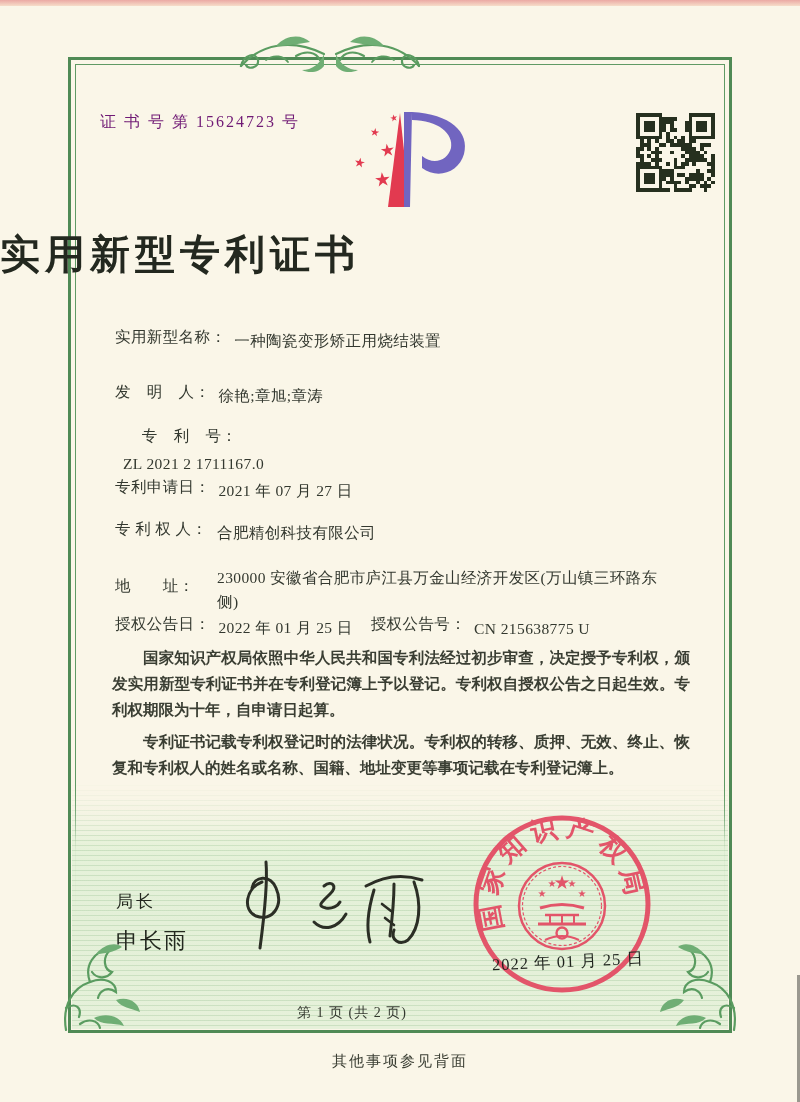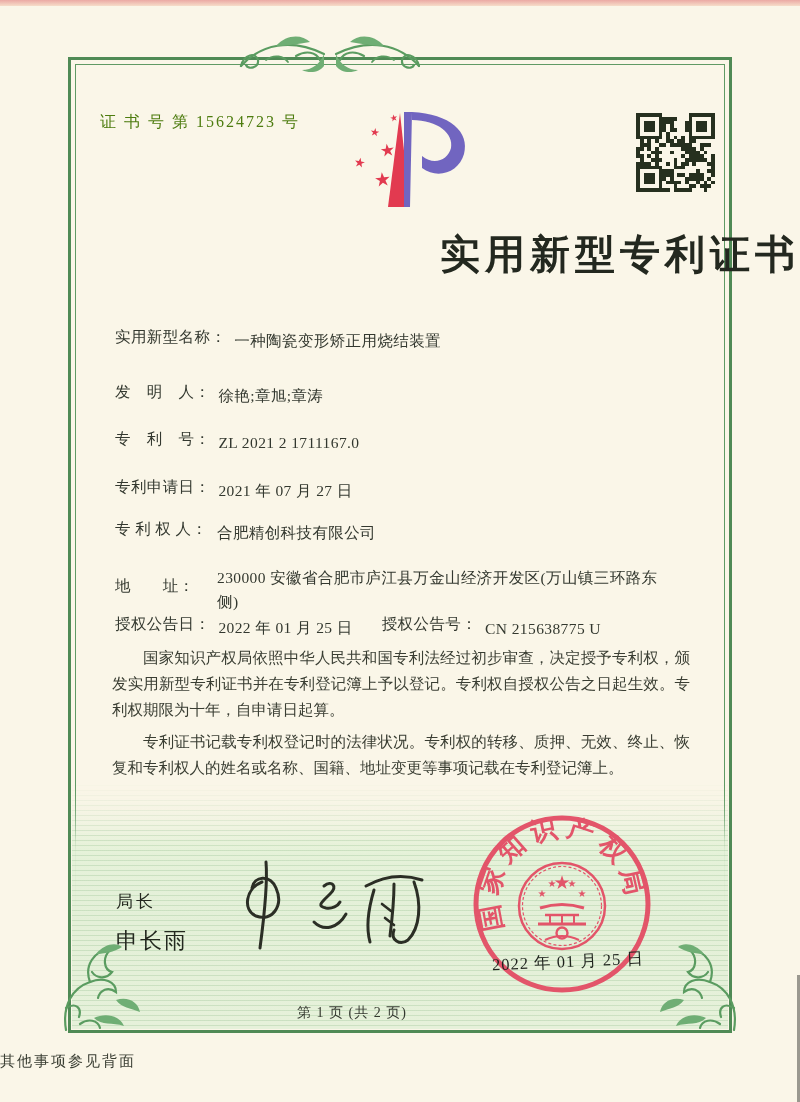--- a/index.html
+++ b/index.html
@@ -21,57 +21,57 @@
 
   
   .guilloche{position:absolute;left:72px;top:780px;width:656px;height:249px;
     background:
       repeating-linear-gradient(to bottom, rgba(110,168,108,0.22) 0 1px, rgba(110,168,108,0) 1px 5px),
       linear-gradient(to bottom, rgba(228,241,216,0.0), rgba(228,241,216,0.95) 70px, #e4f0d8 140px, #e6f1da 100%);
     -webkit-mask-image:linear-gradient(to bottom, transparent 0, #000 60px);
     mask-image:linear-gradient(to bottom, transparent 0, #000 60px);
   }
 
-  .cert-no{position:absolute;left:100px;top:112px;font-size:16px;letter-spacing:2px;color:#4d7c0f;}
+  .cert-no{position:absolute;left:100px;top:112px;font-size:16px;letter-spacing:2px;color:#701a75;}
 
   
   .logo{position:absolute;left:338px;top:110px;width:140px;height:100px;}
   .logo .star{position:absolute;color:#e23a50;line-height:1;}
 
   .qr{position:absolute;left:636px;top:113px;width:79px;height:79px;}
 
-  .doc-title{position:absolute;left:0;top:227px;width:800px;text-align:right;
+  .doc-title{position:absolute;left:0;top:227px;width:800px;text-align:left;
     font-size:40px;font-weight:600;letter-spacing:5px;color:#23281f;}
 
   
   .field-row{position:absolute;left:115px;display:flex;align-items:center;
     font-size:15.5px;letter-spacing:.4px;color:#33382f;}
   .field-label{white-space:pre;min-width:94px;}
   .field-value{margin-left:8px;white-space:pre-wrap;margin-top:8px;}
-  .row-name{top:323px;} .row-inventors{top:378px;} .row-patno{top:426px;}
+  .row-name{top:323px;} .row-inventors{top:378px;} .row-patno{top:426px;flex-direction:column;}
   .row-filing{top:473px;} .row-patentee{top:515px;} .row-address{top:558px;}
   .row-address .field-value{max-width:445px;line-height:24px;}
   .row-grant{top:610px;}
-  .grant-no-label{margin-left:29px;white-space:pre;}
+  .grant-no-label{margin-left:18px;white-space:pre;}
 
   .paragraphs{position:absolute;left:112px;top:645px;width:578px;
-    font-size:15.5px;line-height:26px;color:#3a3e33;text-align:justify;}
+    font-size:15.5px;line-height:26px;color:#3a3e33;text-align:justify;font-weight:bold;}
   .paragraphs p{margin:0 0 6px 0;text-indent:2em;}
 
   .sig-title{position:absolute;left:116px;top:890px;font-size:17px;letter-spacing:3px;color:#23281f;}
   .sig-name{position:absolute;left:116px;top:926px;font-size:22px;letter-spacing:2px;color:#23281f;}
   .sig-script{position:absolute;left:228px;top:852px;width:210px;height:110px;}
 
   .seal{position:absolute;left:470px;top:810px;width:185px;height:195px;opacity:.93;}
   .seal-date{position:absolute;left:488px;top:951px;width:160px;text-align:center;
     font-size:16.5px;letter-spacing:1px;color:#1e231d;transform:rotate(-2.5deg);}
 
   .page-info{position:absolute;left:0;top:1004px;width:704px;text-align:center;
     font-size:14px;letter-spacing:1px;color:#33382f;}
-  .back-note{position:absolute;left:0;top:1052px;width:800px;
+  .back-note{position:absolute;left:0;top:1052px;width:800px;text-align:center;
     font-size:15px;letter-spacing:2px;color:#3a3e33;}
 
   .ornament{position:absolute;pointer-events:none;}
   .orn-top{left:236px;top:20px;width:188px;height:58px;}
   .orn-bl{left:52px;top:938px;width:100px;height:100px;}
   .orn-br{left:648px;top:938px;width:100px;height:100px;transform:scaleX(-1);}
 </style>
 </head>
 <body>
 

